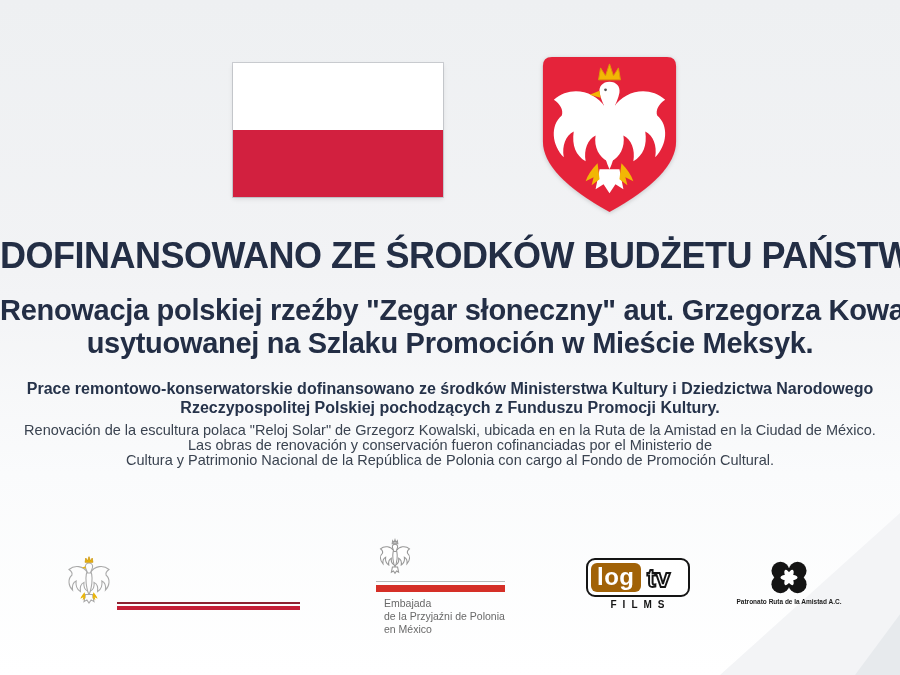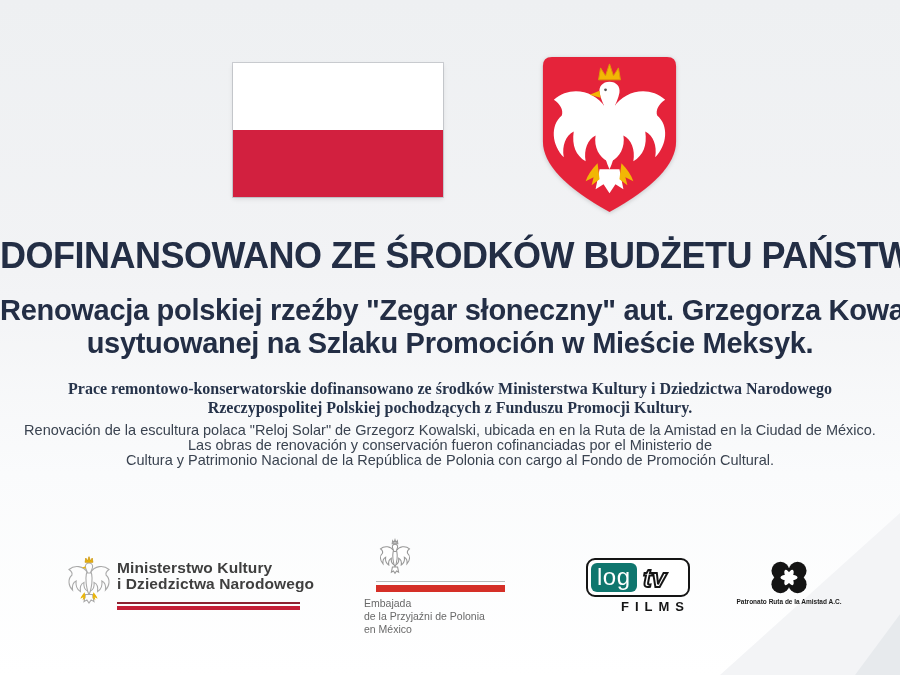--- a/index.html
+++ b/index.html
@@ -18,47 +18,47 @@
 
   
   .coat{position:absolute;left:539px;top:54px;width:141px;height:161px;
         filter:drop-shadow(0 1px 2px rgba(0,0,0,.18));}
 
   
   .line{position:absolute;left:0;right:0;text-align:center;white-space:nowrap;}
   .title{top:234px;font-size:36px;line-height:44px;font-weight:700;letter-spacing:-.5px;color:#232e45;}
   .sub{font-size:29px;line-height:34px;font-weight:700;letter-spacing:-.3px;color:#232e45;}
   .sub1{top:293px;} .sub2{top:326px;}
-  .plnote{font-size:16px;line-height:18px;font-weight:700;color:#26334a;font-family:Liberation Serif, serif;}
+  .plnote{font-size:16px;line-height:18px;font-weight:700;color:#26334a;}
   .pl1{top:380px;} .pl2{top:399px;}
   .esnote{font-size:14.5px;line-height:15px;font-weight:400;color:#3a4350;}
   .es1{top:423px;} .es2{top:438px;} .es3{top:453px;}
 
   
   .min-eagle{position:absolute;left:64px;top:551px;width:50px;height:62px;}
   .min-text{position:absolute;left:117px;top:560px;font-size:15.5px;line-height:16px;
             font-weight:600;color:#3f3f3f;letter-spacing:.1px;}
   .min-lines{position:absolute;left:117px;top:602px;width:183px;}
   .min-line-a{height:2px;background:#8e2231;}
   .min-line-b{height:3.5px;background:#c41f37;margin-top:2px;}
 
   
   .emb-eagle{position:absolute;left:376px;top:537px;width:38px;height:42px;}
   .emb-grayline{position:absolute;left:376px;top:581px;width:129px;height:1px;background:#b9b9b9;}
   .emb-redbar{position:absolute;left:376px;top:585px;width:129px;height:7px;background:#d52f27;}
-  .emb-text{position:absolute;left:364px;top:597px;font-size:10.5px;line-height:13px;color:#696969;}
+  .emb-text{position:absolute;left:384px;top:597px;font-size:10.5px;line-height:13px;color:#696969;}
 
   
   .logtv{position:absolute;left:586px;top:558px;width:104px;}
   .logtv-box{box-sizing:border-box;width:104px;height:39px;border:2.5px solid #151515;
              border-radius:9px;background:#fff;display:flex;align-items:stretch;padding:3px;}
-  .logtv-log{background:#0f766e;border-radius:6px;color:#fff;font-weight:400;font-size:24px;
+  .logtv-log{background:#a16207;border-radius:6px;color:#fff;font-weight:700;font-size:24px;
              line-height:27px;padding:0 6px;letter-spacing:.5px;}
-  .logtv-tv{flex:1;display:flex;align-items:center;justify-content:flex-start;font-style:italic;}
-  .logtv-films{margin-top:2px;text-align:right;font-size:13px;font-weight:700;color:#141414;
+  .logtv-tv{flex:1;display:flex;align-items:center;justify-content:flex-start;}
+  .logtv-films{margin-top:2px;text-align:center;font-size:10px;font-weight:700;color:#141414;
                letter-spacing:6px;padding-left:5px;}
 
   
   .pat-icon{position:absolute;left:770px;top:561px;width:38px;height:33px;}
   .pat-caption{position:absolute;left:719px;top:598px;width:140px;text-align:center;
                font-size:6.5px;font-weight:700;color:#1c1c1c;}
 </style>
 </head>
 <body>
 
@@ -109,24 +109,20 @@
         <path d="M70,42 C63,50 60,64 62,84 C64,100 67,110 70,116 C73,110 76,100 78,84 C80,64 77,50 70,42 Z"></path>
         <path d="M70,28 C63,28 59,33 60,39 C61,45 64,50 66,56 L74,56 C76,50 79,45 80,39 C81,33 77,28 70,28 Z"></path>
         <path d="M60,116 L80,116 L84,136 L76,131 L70,140 L64,131 L56,136 Z"></path>
       </g>
       <path d="M59,26 L61,14 L66,22 L70,10 L74,22 L79,14 L81,26 Z" fill="#e9b50c" stroke="#c98f06" stroke-width="2"></path>
       <path d="M60,37 L50,41 L61,44 Z" fill="#e9b50c"></path>
       <path d="M58,110 C52,116 48,122 46,128 L54,124 L52,132 L60,126 Z" fill="#e9b50c"></path>
       <path d="M82,110 C88,116 92,122 94,128 L86,124 L88,132 L80,126 Z" fill="#e9b50c"></path>
     </svg>
   </div>
-  <div class="min-text">
-    <div>Ministerstwo Kultury</div>
-    <div>i Dziedzictwa Narodowego</div>
-  </div>
   <div class="min-lines">
     <div class="min-line-a"></div>
     <div class="min-line-b"></div>
   </div>
 
   <div class="emb-eagle">
     <svg width="38" height="42" viewBox="0 0 140 162">
       <g fill="#ffffff" stroke="#979797" stroke-width="4">
         <path d="M66,54 C54,36 30,32 14,46 C20,50 24,56 22,62 C10,72 12,92 24,104 C22,92 26,82 34,78 C32,92 36,102 46,108 C44,96 48,86 56,82 C54,94 60,104 68,108 L68,64 Z"></path>
         <path d="M74,54 C86,36 110,32 126,46 C120,50 116,56 118,62 C130,72 128,92 116,104 C118,92 114,82 106,78 C108,92 104,102 94,108 C96,96 92,86 84,82 C86,94 80,104 72,108 L72,64 Z"></path>

